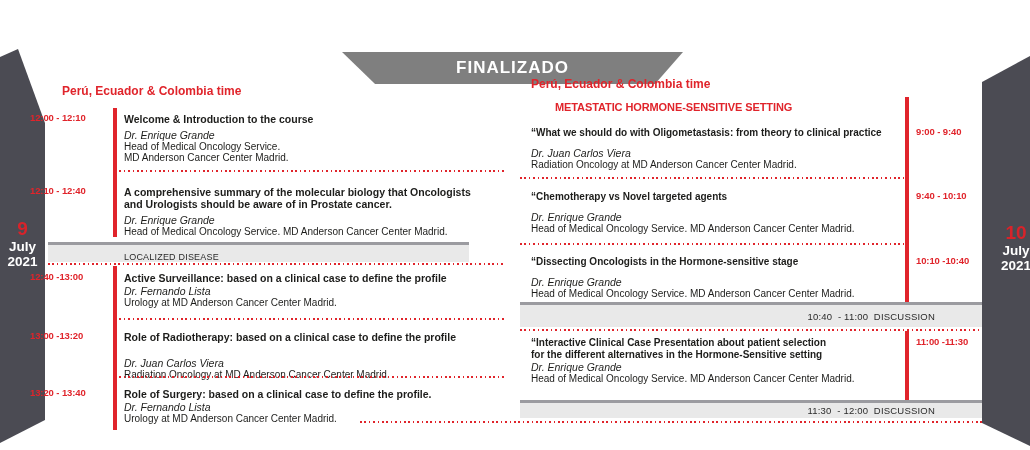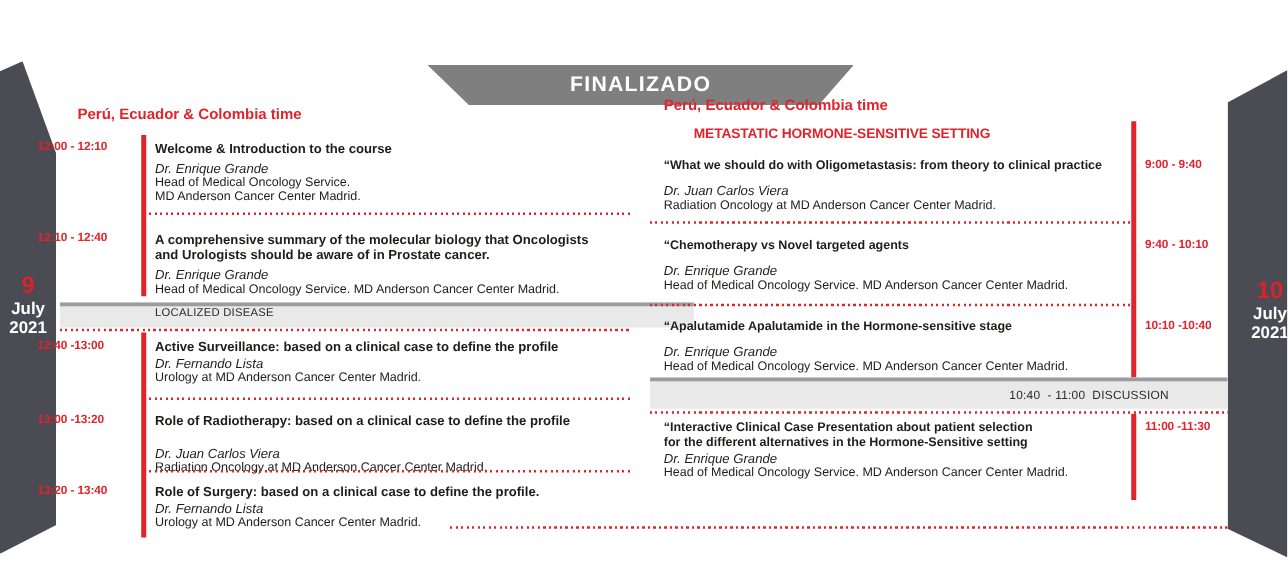--- a/index.html
+++ b/index.html
@@ -39,21 +39,21 @@
   .content-r .t{font-size:10px;margin-bottom:9px;}
   .sess.tight .t{margin-bottom:1px;}
   .n{font-style:italic;font-size:10.5px;line-height:11.2px;color:#1d1d1b;}
   .d{font-size:10px;line-height:11.2px;color:#1d1d1b;}
   
   .redbar{position:absolute;width:4px;background:#e0242b;}
   .dotted{position:absolute;height:2px;
     background-image:repeating-linear-gradient(90deg,#e0242b 0 1.6px,transparent 1.6px 4.4px);}
   .graybar{position:absolute;background:#e9e9e9;border-top:3px solid #9b9ba0;box-sizing:border-box;}
   .graybar .lbl{font-size:9px;color:#2a2a2a;letter-spacing:0.2px;}
-  .bar-localized{left:48px;top:242px;width:507px;height:20px;display:flex;align-items:flex-start;}
+  .bar-localized{left:48px;top:242px;width:421px;height:20px;display:flex;align-items:flex-end;}
   .bar-localized .lbl{padding-left:76px;}
   .bar-disc{left:520px;width:462px;display:flex;align-items:center;justify-content:flex-end;}
   .bar-disc .lbl{padding-right:47px;white-space:pre;font-size:9.5px;}
   .bar-disc1{top:302px;height:25px;}
   .bar-disc2{top:400px;height:18px;}
 </style>
 </head>
 <body>
 
 <div class="stage">
@@ -164,21 +164,21 @@
       <div class="n">Dr. Enrique Grande</div>
       <div class="d">Head of Medical Oncology Service. MD Anderson Cancer Center Madrid.</div>
     </div>
     <div class="time time-r">9:40 - 10:10</div>
   </div>
 
   <div class="dotted" style="left:520px;top:243px;width:386px;"></div>
 
   <div class="sess" style="left:0;top:254px;">
     <div class="content content-r">
-      <div class="t">“Apalutamide Apalutamide in the Hormone-sensitive stage</div>
+      <div class="t">“Dissecting Oncologists in the Hormone-sensitive stage</div>
       <div class="n">Dr. Enrique Grande</div>
       <div class="d">Head of Medical Oncology Service. MD Anderson Cancer Center Madrid.</div>
     </div>
     <div class="time time-r">10:10 -10:40</div>
   </div>
 
   <div class="graybar bar-disc bar-disc1">
     <span class="lbl">10:40  - 11:00  DISCUSSION</span>
   </div>
   <div class="dotted" style="left:520px;top:329px;width:462px;"></div>
@@ -186,15 +186,18 @@
   <div class="sess tight" style="left:0;top:335px;">
     <div class="content content-r">
       <div class="t" style="margin-bottom:0;">“Interactive Clinical Case Presentation about patient selection</div>
       <div class="t">for the different alternatives in the Hormone-Sensitive setting</div>
       <div class="n">Dr. Enrique Grande</div>
       <div class="d">Head of Medical Oncology Service. MD Anderson Cancer Center Madrid.</div>
     </div>
     <div class="time time-r">11:00 -11:30</div>
   </div>
 
+  <div class="graybar bar-disc bar-disc2">
+    <span class="lbl">11:30  - 12:00  DISCUSSION</span>
+  </div>
   <div class="dotted" style="left:360px;top:421px;width:622px;"></div>
 
 </div>
 
 </body></html>

